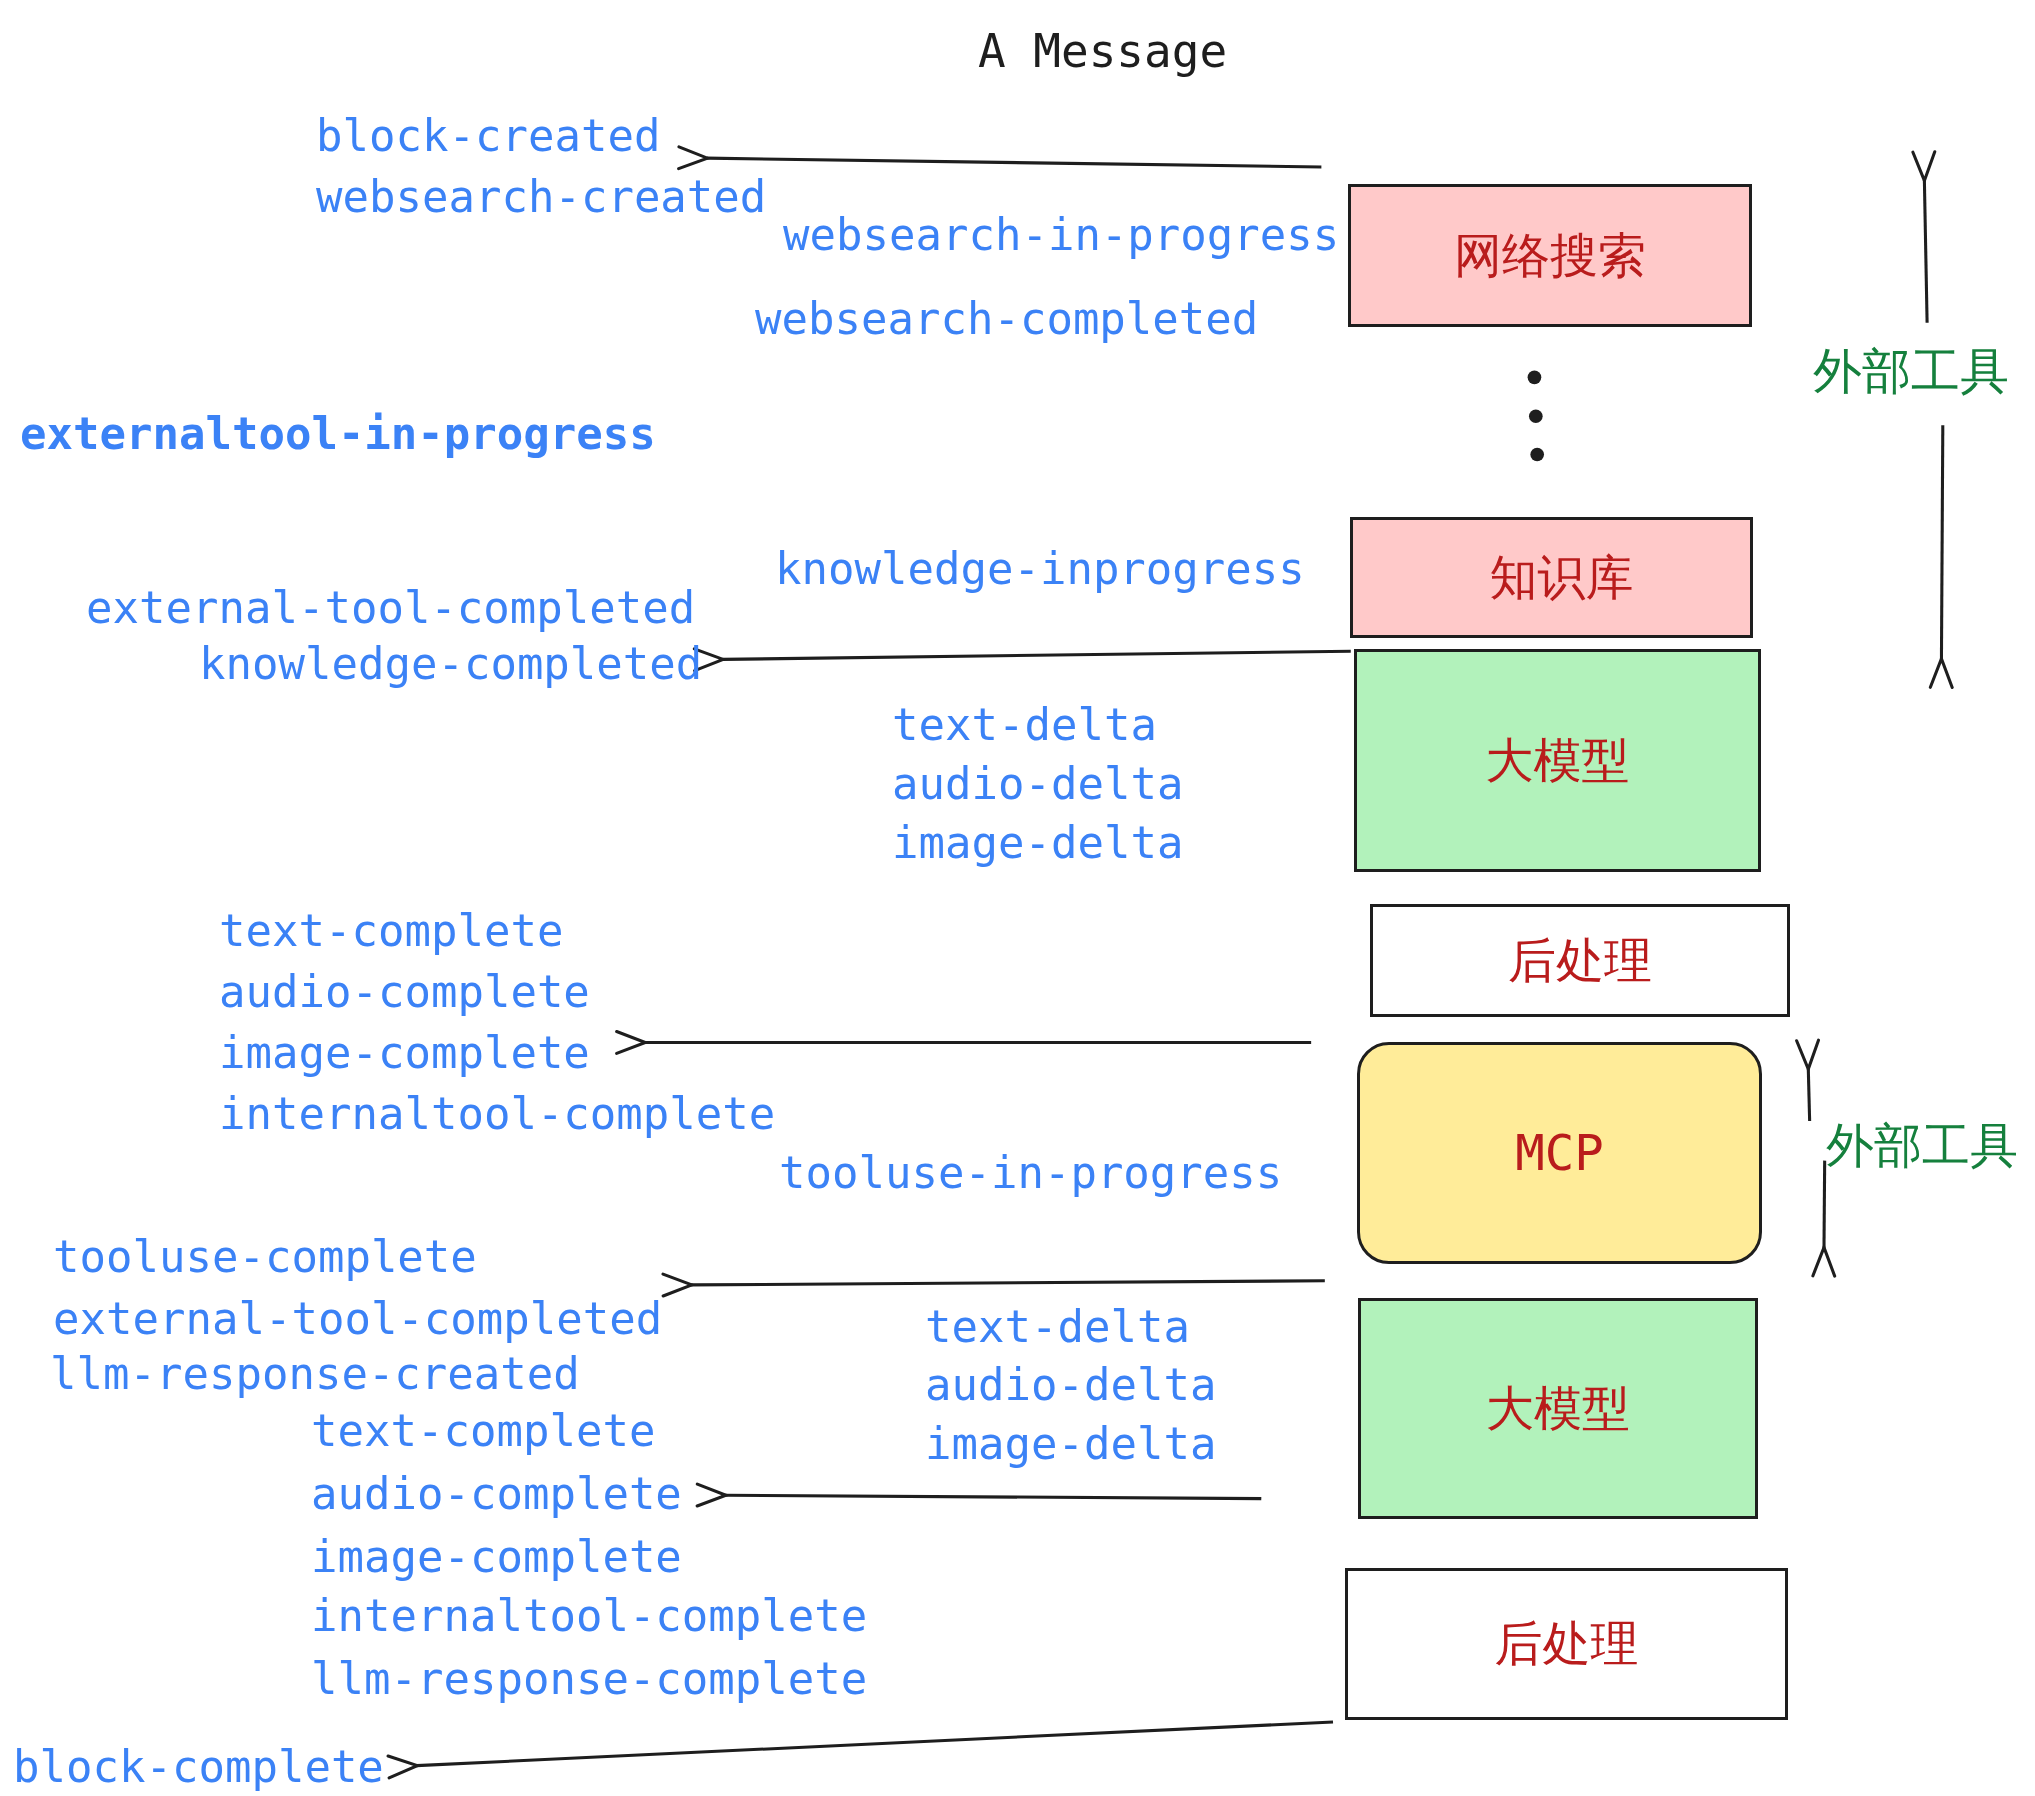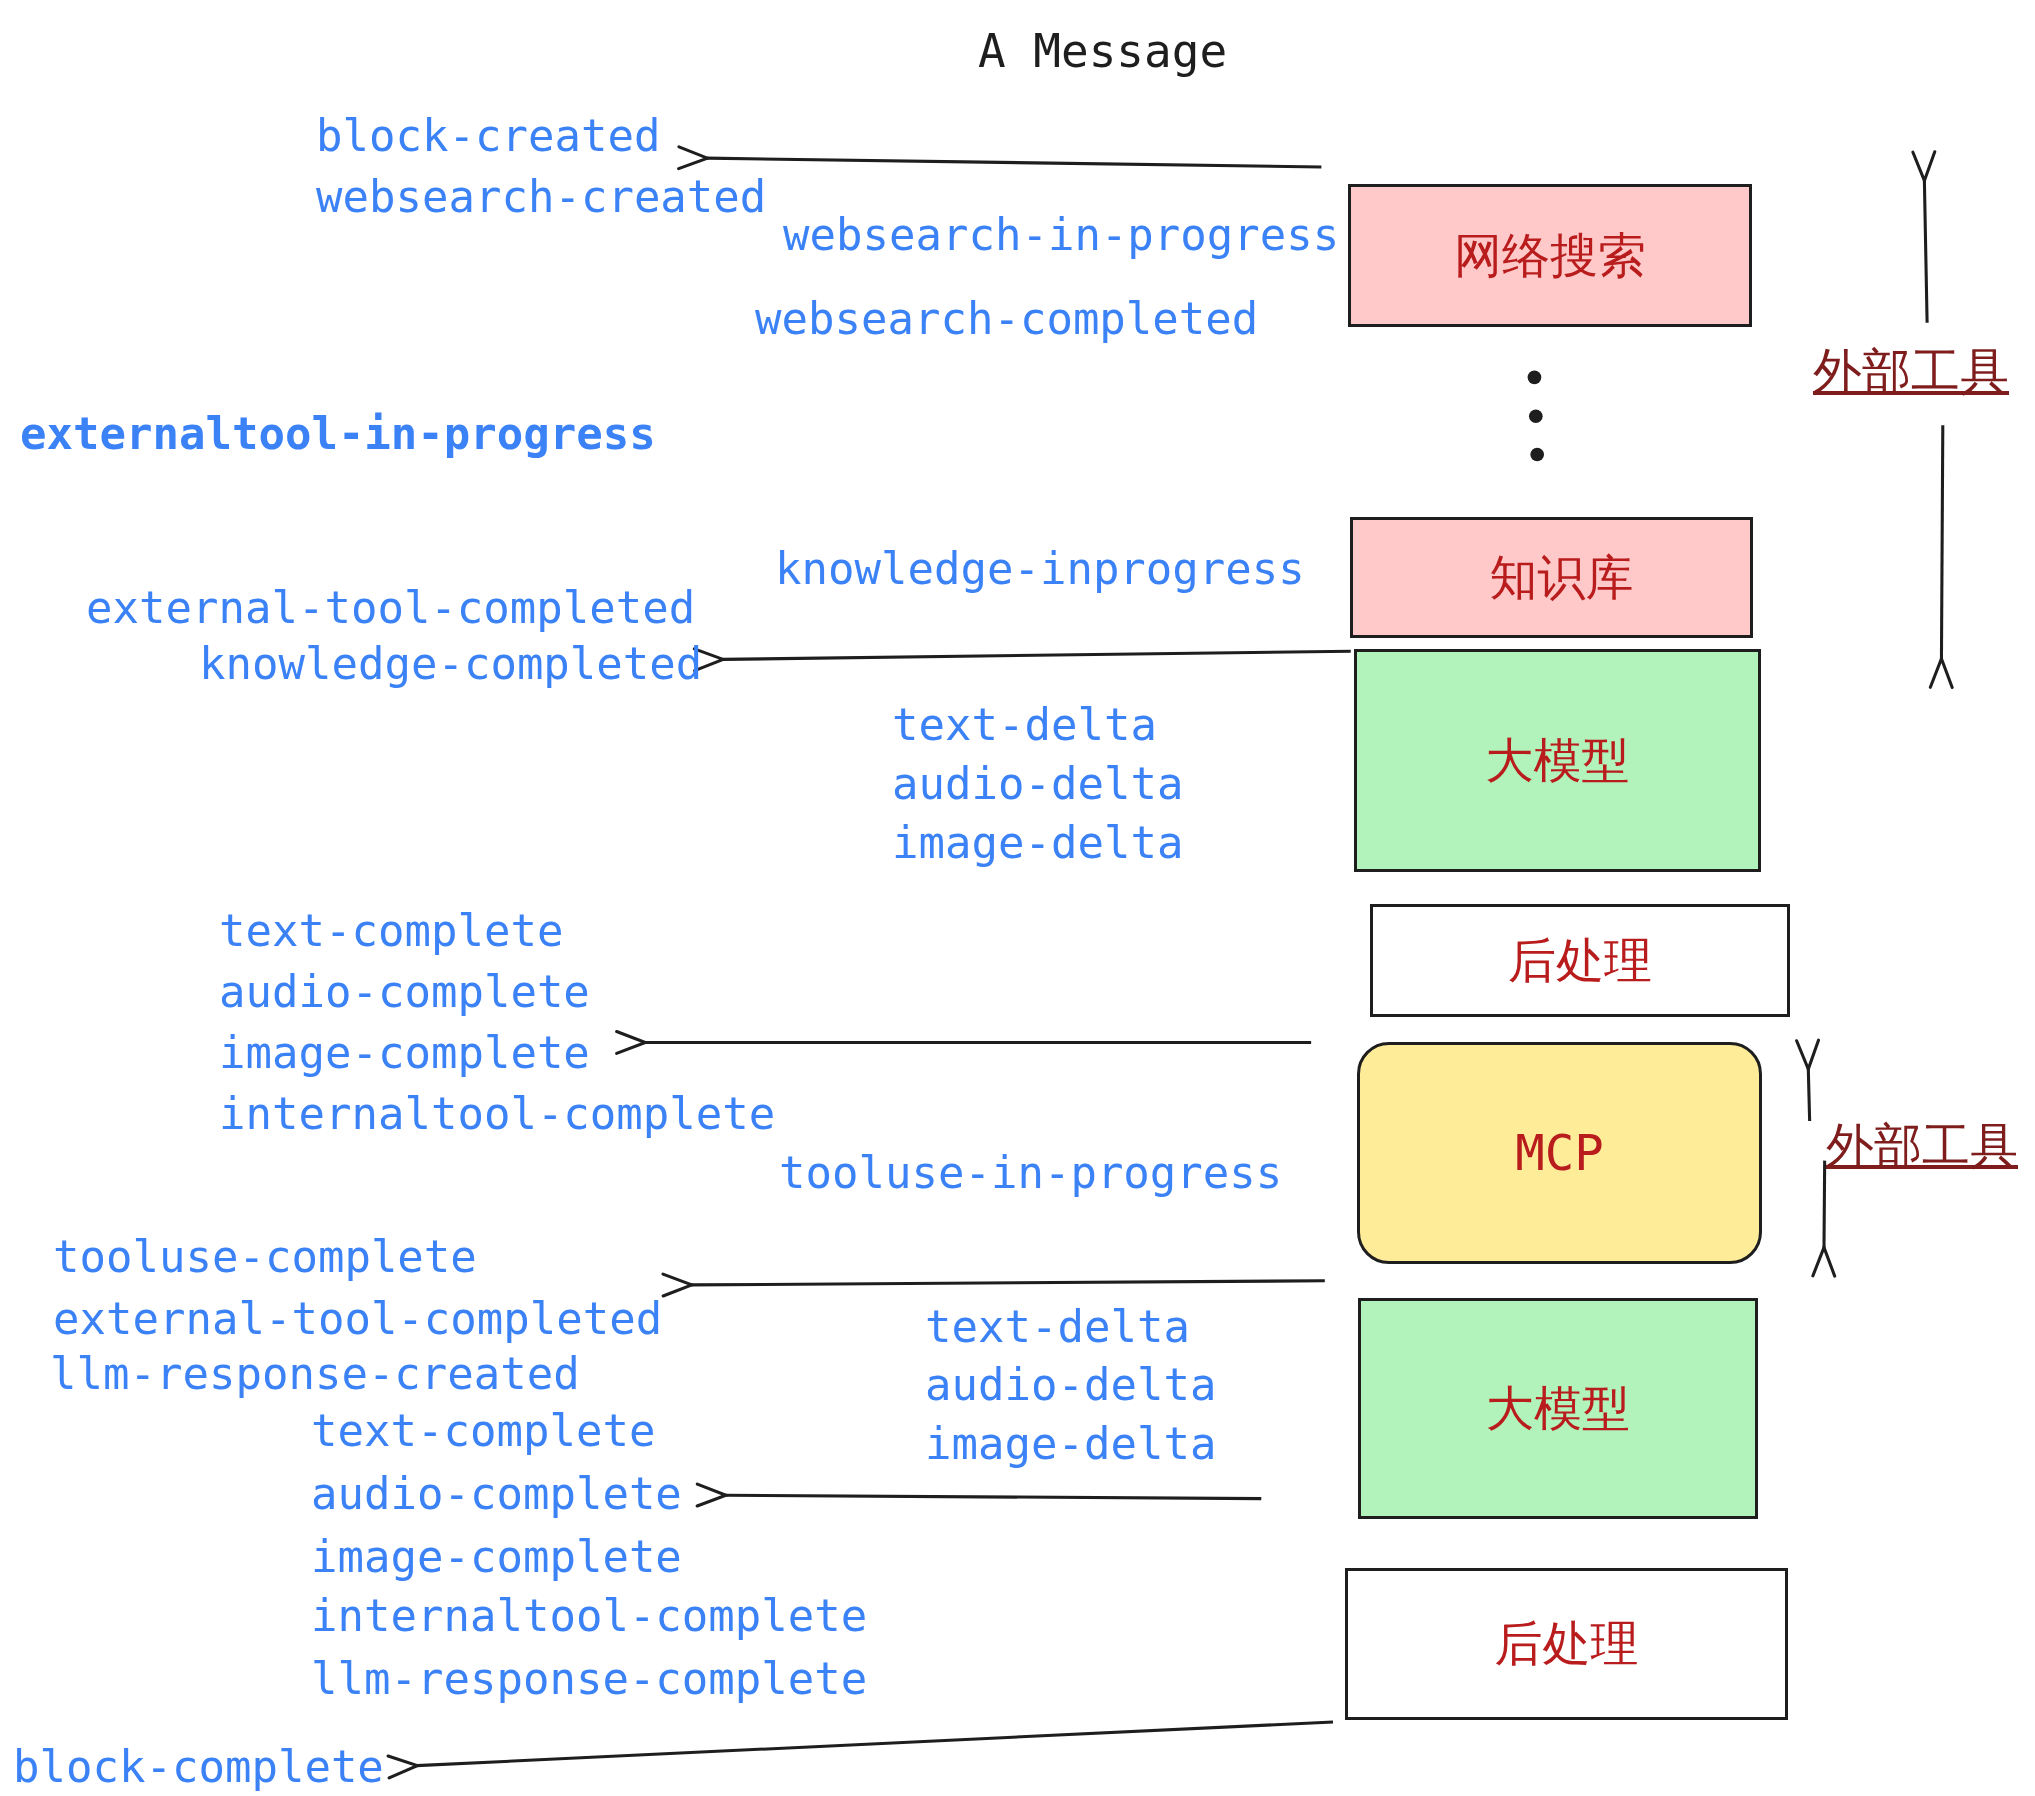--- a/index.html
+++ b/index.html
@@ -9,21 +9,21 @@
   .ev{position:absolute;z-index:2;font-size:44px;line-height:1;white-space:nowrap;color:#3b82f6;}
   .title{position:absolute;z-index:2;font-size:46px;line-height:1;text-align:center;width:273px;}
   .box{position:absolute;z-index:2;border:3.4px solid #1e1e1e;display:flex;align-items:center;justify-content:center;box-sizing:border-box;}
   .box .lbl{font-family:"DejaVu Sans","Liberation Sans",sans-serif;font-size:48px;color:#b91c1c;}
   .box.mono .lbl{font-family:"DejaVu Sans Mono",monospace;font-size:49px;}
   .pink{background:#ffc9c9;}
   .green{background:#b2f2bb;}
   .yellow{background:#ffec99;}
   .plain{background:#ffffff;}
   .side-label{position:absolute;z-index:2;font-family:"DejaVu Sans","Liberation Sans",sans-serif;
-              font-size:49px;line-height:1;white-space:nowrap;color:#7f1d1d;text-decoration:underline;}
+              font-size:49px;line-height:1;white-space:nowrap;color:#15803d;}
 </style>
 </head>
 <body>
 
 <div id="canvas">
 
   <svg id="arrow-layer" viewBox="0 0 2980 2630" xmlns="http://www.w3.org/2000/svg">
     <defs>
       <marker id="ah" markerUnits="userSpaceOnUse" markerWidth="50" markerHeight="40" refX="6" refY="20" orient="auto" viewBox="0 0 50 40">
         <path d="M47,4 L5,20 L47,36" fill="none" stroke="#1e1e1e" stroke-width="4.5" stroke-linecap="round"></path>

